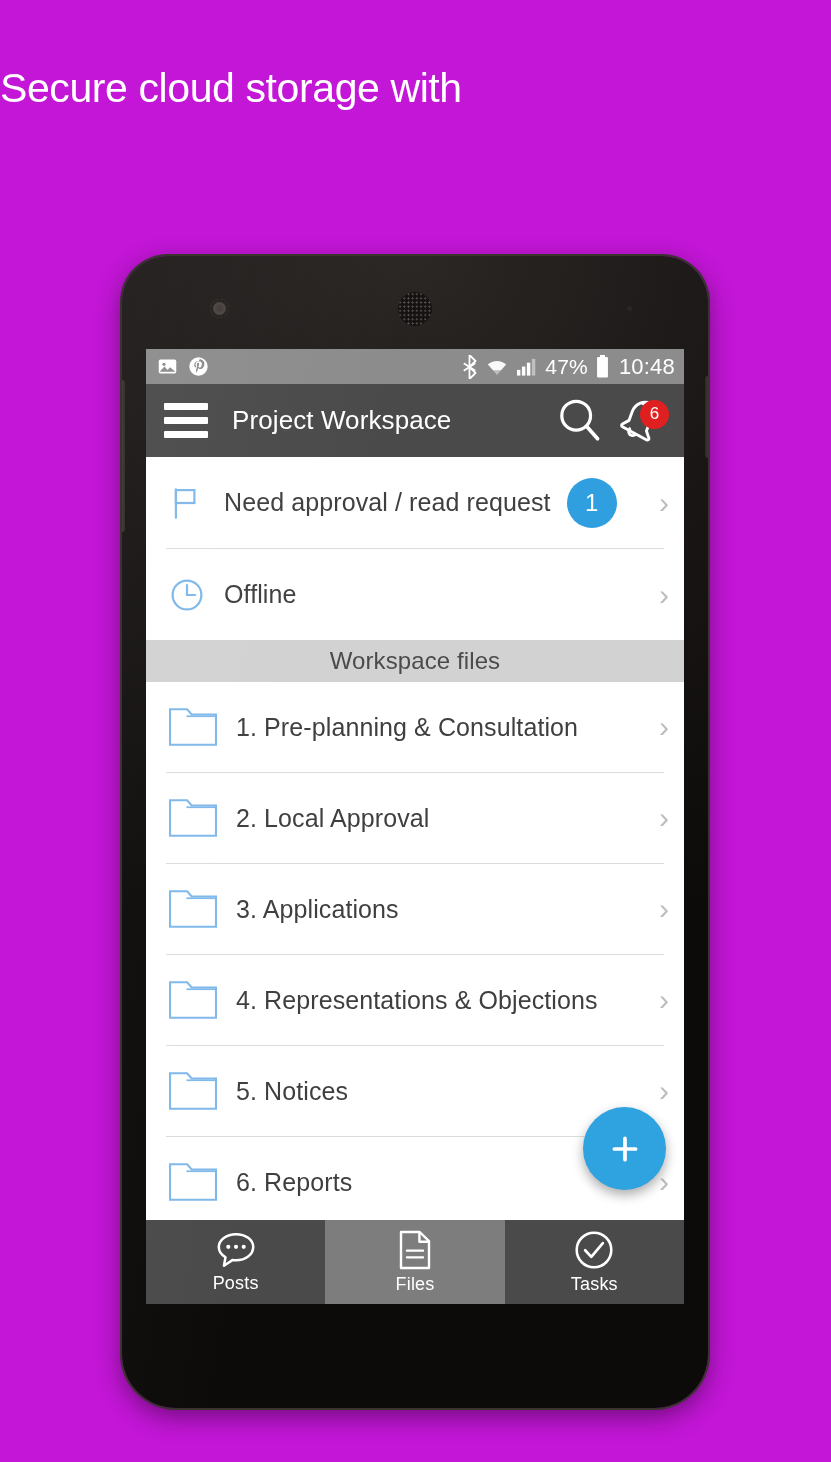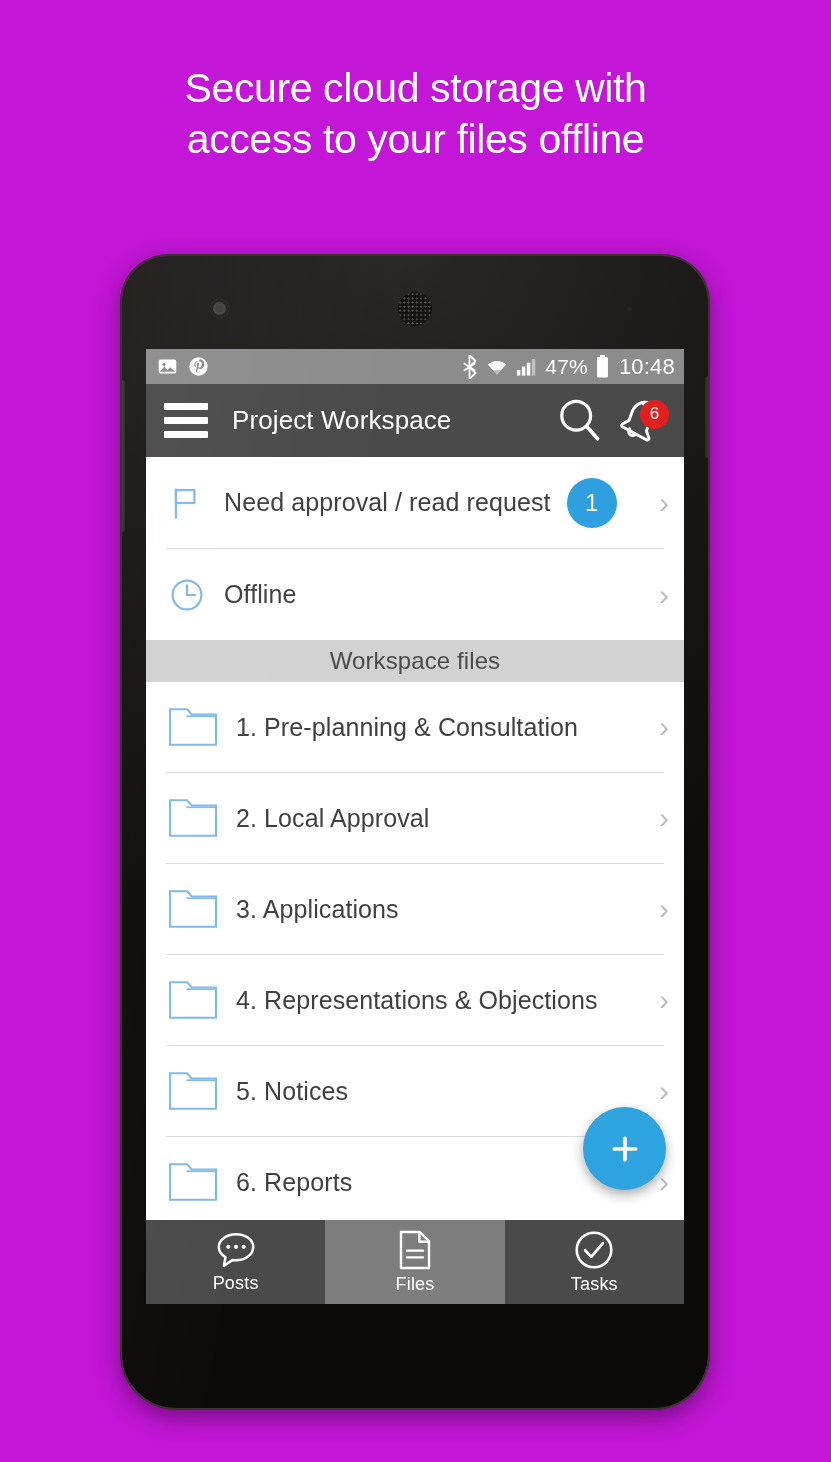--- a/index.html
+++ b/index.html
@@ -7,21 +7,21 @@
     width:831px; height:1462px;
     background:#c316d7;
     font-family:"Liberation Sans", sans-serif;
     overflow:hidden;
   }
   #stage{ position:relative; width:831px; height:1462px; background:#c316d7; }
 
   
   .headline{
     position:absolute; left:0; top:63px; width:831px;
-    text-align:center; color:#ffffff;
+    text-align:left; color:#ffffff;
     font-size:41px; font-weight:400; line-height:51px;
     letter-spacing:-0.4px;
   }
   .headline .ln{ display:block; }
 
   
   .phone{
     position:absolute; left:122px; top:256px;
     width:586px; height:1152px;
     border-radius:46px 46px 54px 54px;
@@ -150,21 +150,20 @@
 
   svg{ display:block; }
 </style>
 </head>
 <body>
 
 <div id="stage">
 
   <div class="headline">
     <span class="ln">Secure cloud storage with</span>
-    <span class="ln">access to your files offline</span>
   </div>
 
   <div class="phone">
     <div class="cam"></div>
     <div class="speaker"></div>
     <div class="sensor"></div>
     <div class="btn-vol"></div>
     <div class="btn-pwr"></div>
 
     <div class="screen">

